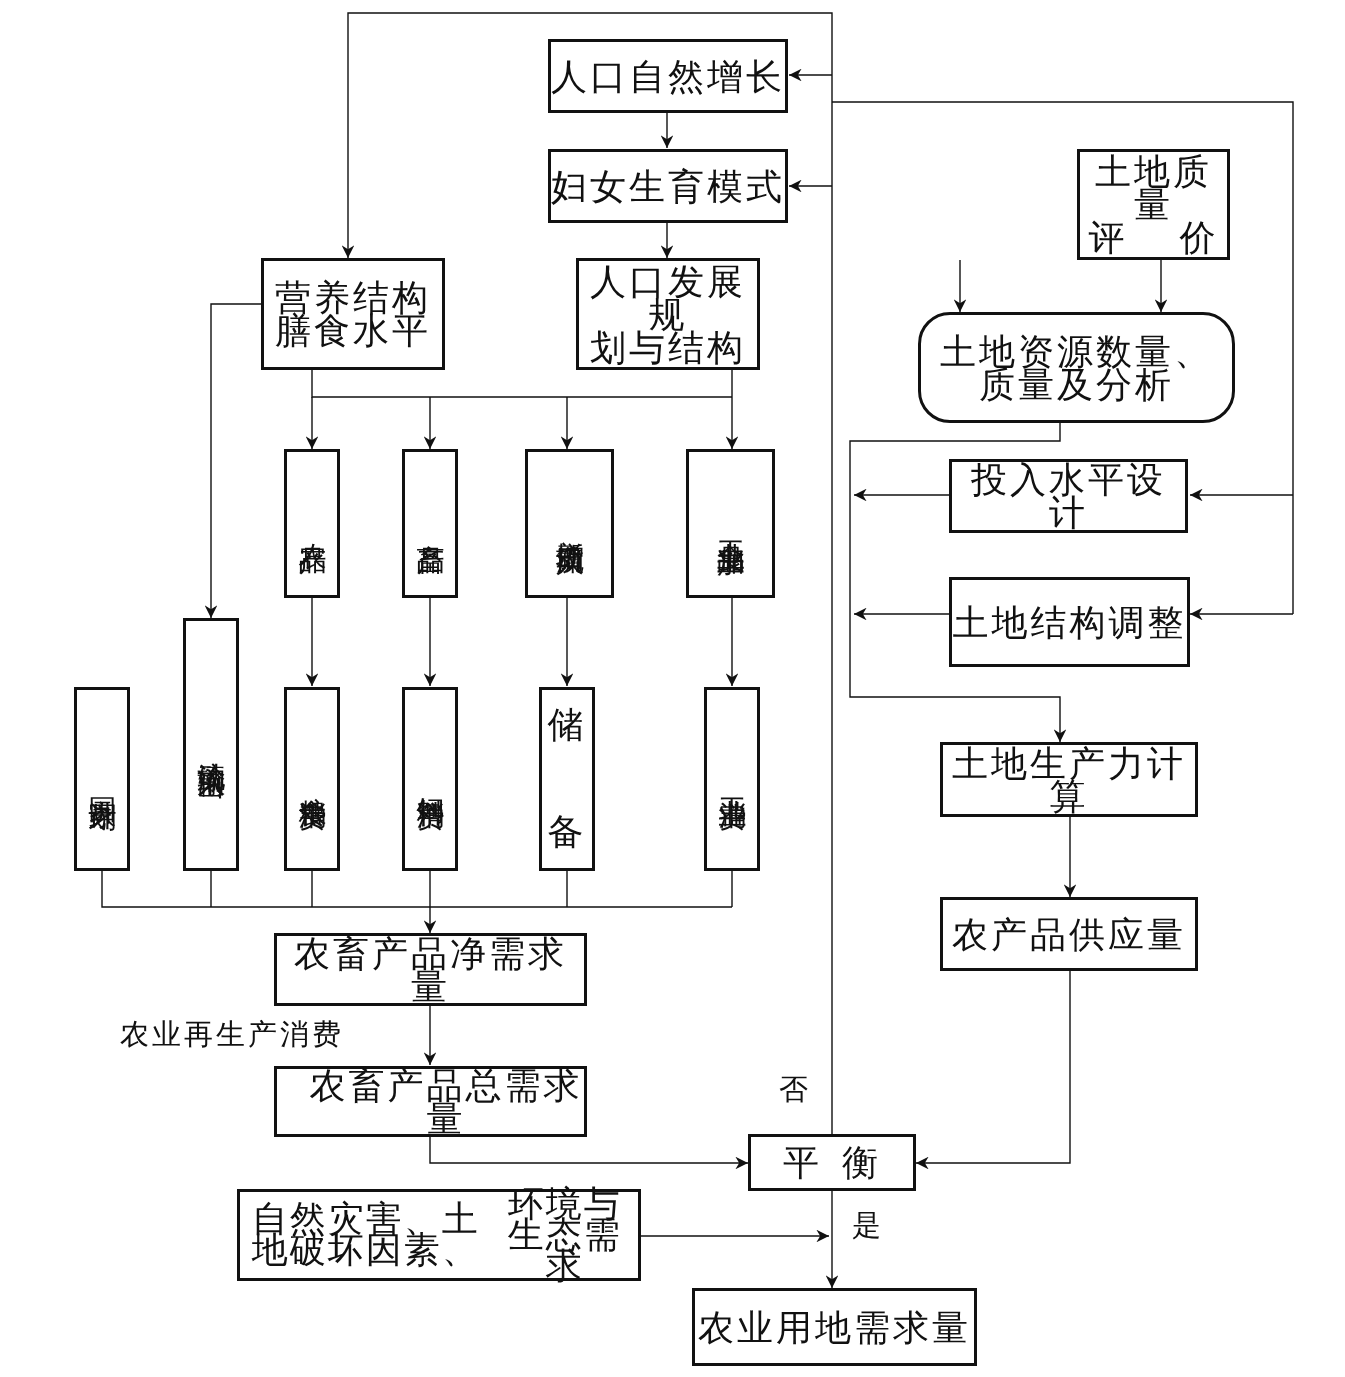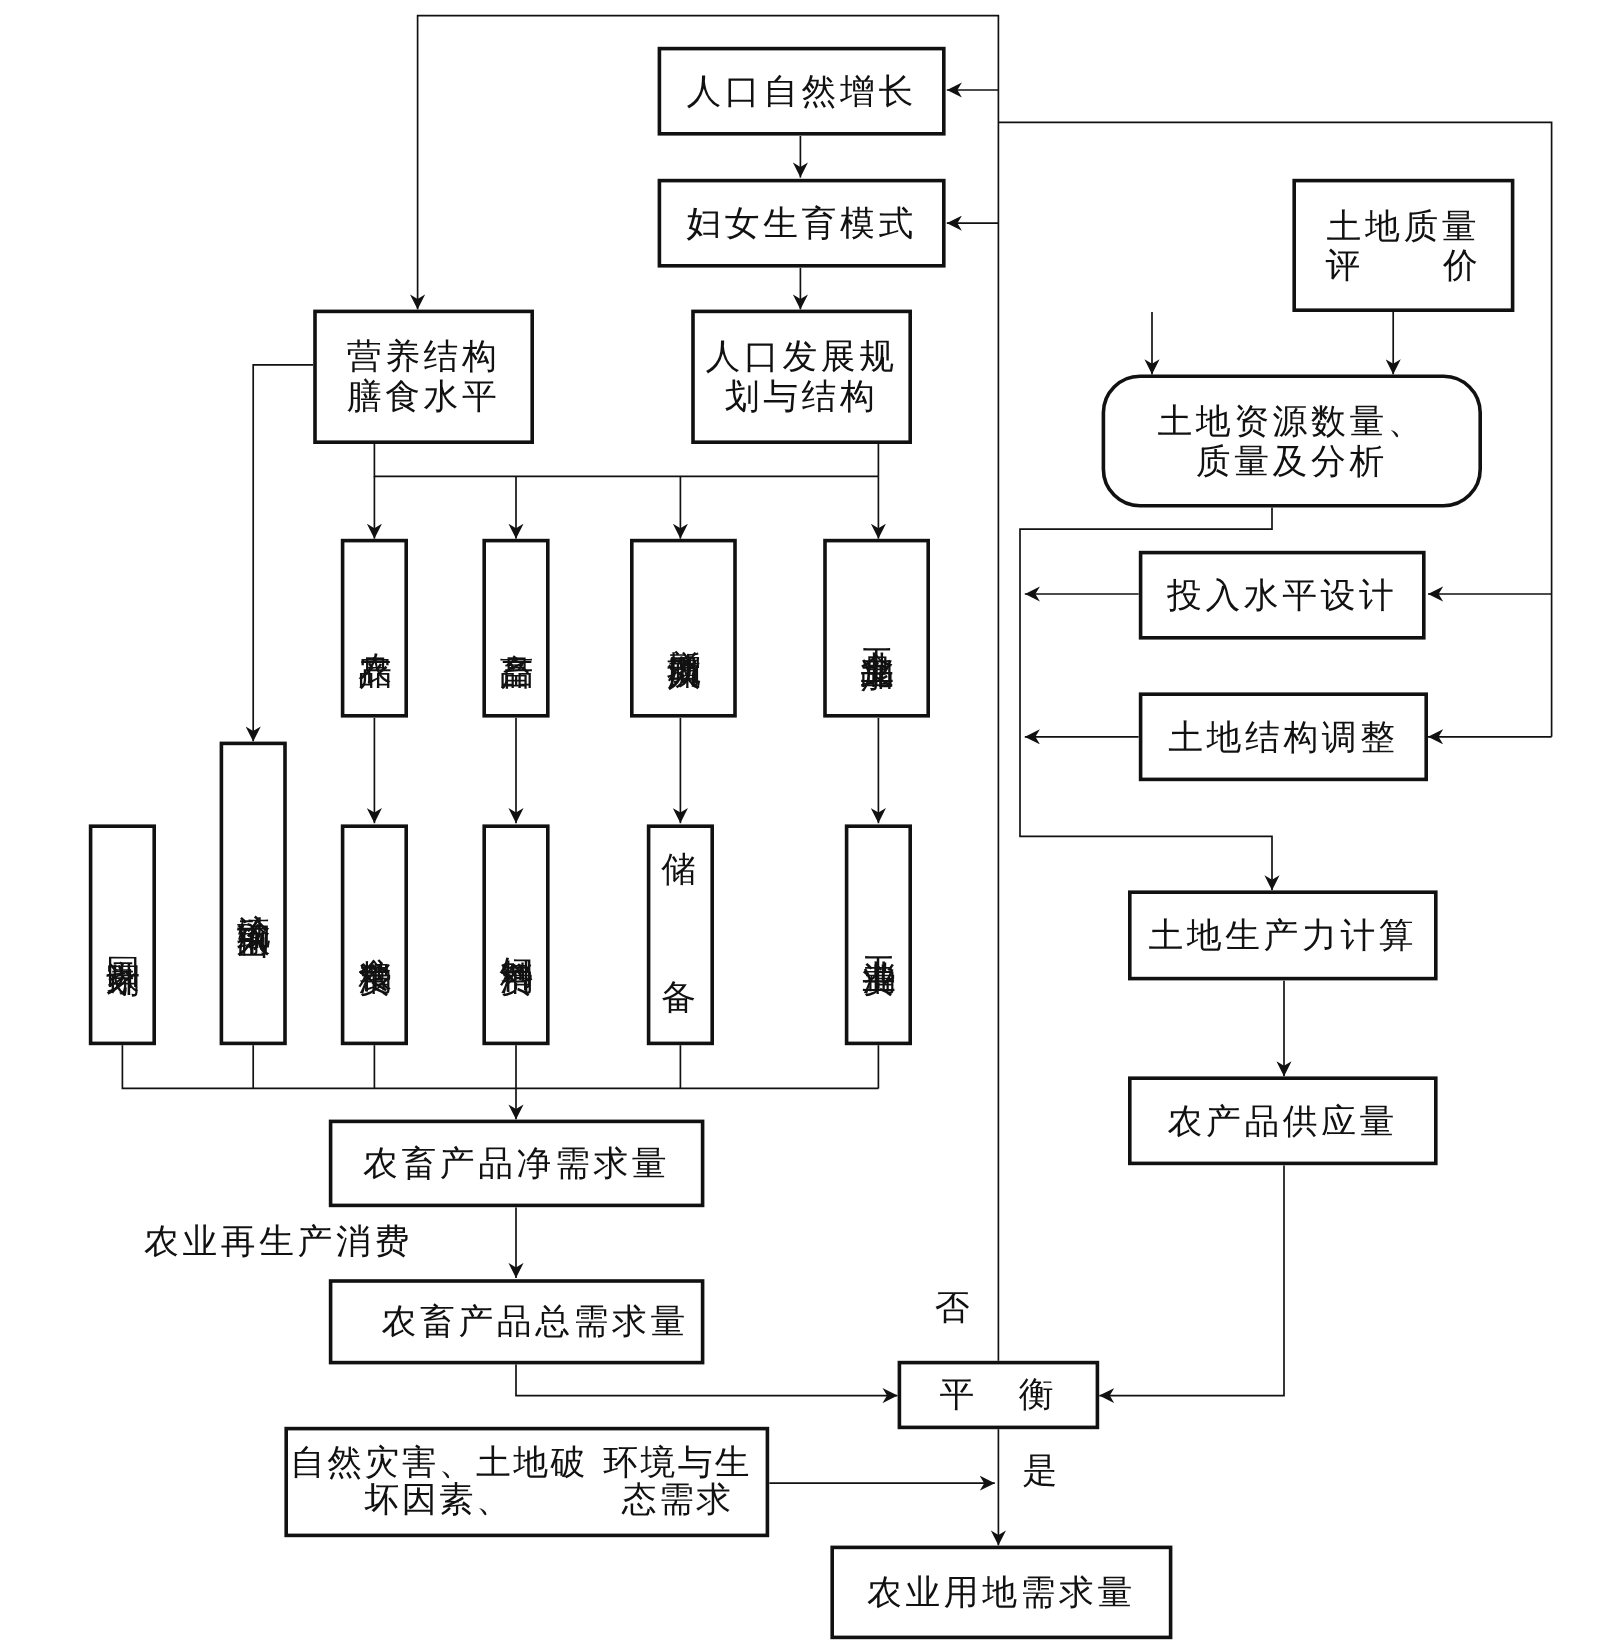--- a/index.html
+++ b/index.html
@@ -2,21 +2,21 @@
 <html><head>
 <meta charset="utf-8">
 <style>
   html, body { margin: 0; padding: 0; background: #ffffff; }
   #canvas { position: relative; width: 1345px; height: 1377px; background: #ffffff; overflow: hidden; }
   #wires { position: absolute; left: 0; top: 0; width: 1345px; height: 1377px; }
   .box {
     position: absolute; box-sizing: border-box; border: 3px solid #111111; background: #ffffff;
     display: flex; align-items: center; justify-content: center; text-align: center;
     font-family: "DejaVu Serif", "Liberation Serif", serif; color: #111111;
-    font-size: 29px; line-height: 33px; letter-spacing: 3px;
+    font-size: 36px; line-height: 33px; letter-spacing: 3px;
   }
   .box.vert { writing-mode: vertical-rl; text-orientation: upright; letter-spacing: 2px; line-height: 30px; font-size: 28px; }
   .box.vert.two { line-height: 34px; }
   .label {
     position: absolute; font-family: "DejaVu Serif", "Liberation Serif", serif; color: #111111;
     font-size: 29px; letter-spacing: 3px; white-space: nowrap;
   }
   .spread { display: flex; justify-content: space-between; width: 130px; }
 </style>
 </head>
@@ -84,35 +84,35 @@
 
   <div class="box" style="left:261px;top:258px;width:184px;height:112px;flex-direction:column;">
     <span>营养结构</span>
     <span>膳食水平</span>
   </div>
   <div class="box" style="left:576px;top:258px;width:184px;height:112px;flex-direction:column;">
     <span>人口发展规</span>
     <span>划与结构</span>
   </div>
 
-  <div class="box" style="left:1077px;top:149px;width:185px;height:111px;flex-direction:column;">
+  <div class="box" style="left:1077px;top:149px;width:153px;height:111px;flex-direction:column;">
     <span>土地质量</span>
     <span class="spread">
       <span>评</span>
       <span>价</span>
     </span>
   </div>
   <div class="box" style="left:918px;top:312px;width:317px;height:111px;flex-direction:column;border-radius:32px;">
     <span>土地资源数量、</span>
     <span>质量及分析</span>
   </div>
   <div class="box" style="left:949px;top:459px;width:239px;height:74px;">
     <span>投入水平设计</span>
   </div>
-  <div class="box" style="left:949px;top:577px;width:241px;height:74px;">
+  <div class="box" style="left:949px;top:577px;width:241px;height:90px;">
     <span>土地结构调整</span>
   </div>
   <div class="box" style="left:940px;top:742px;width:258px;height:75px;">
     <span>土地生产力计算</span>
   </div>
   <div class="box" style="left:940px;top:897px;width:258px;height:74px;">
     <span>农产品供应量</span>
   </div>
 
   <div class="box vert" style="left:284px;top:449px;width:56px;height:149px;">

